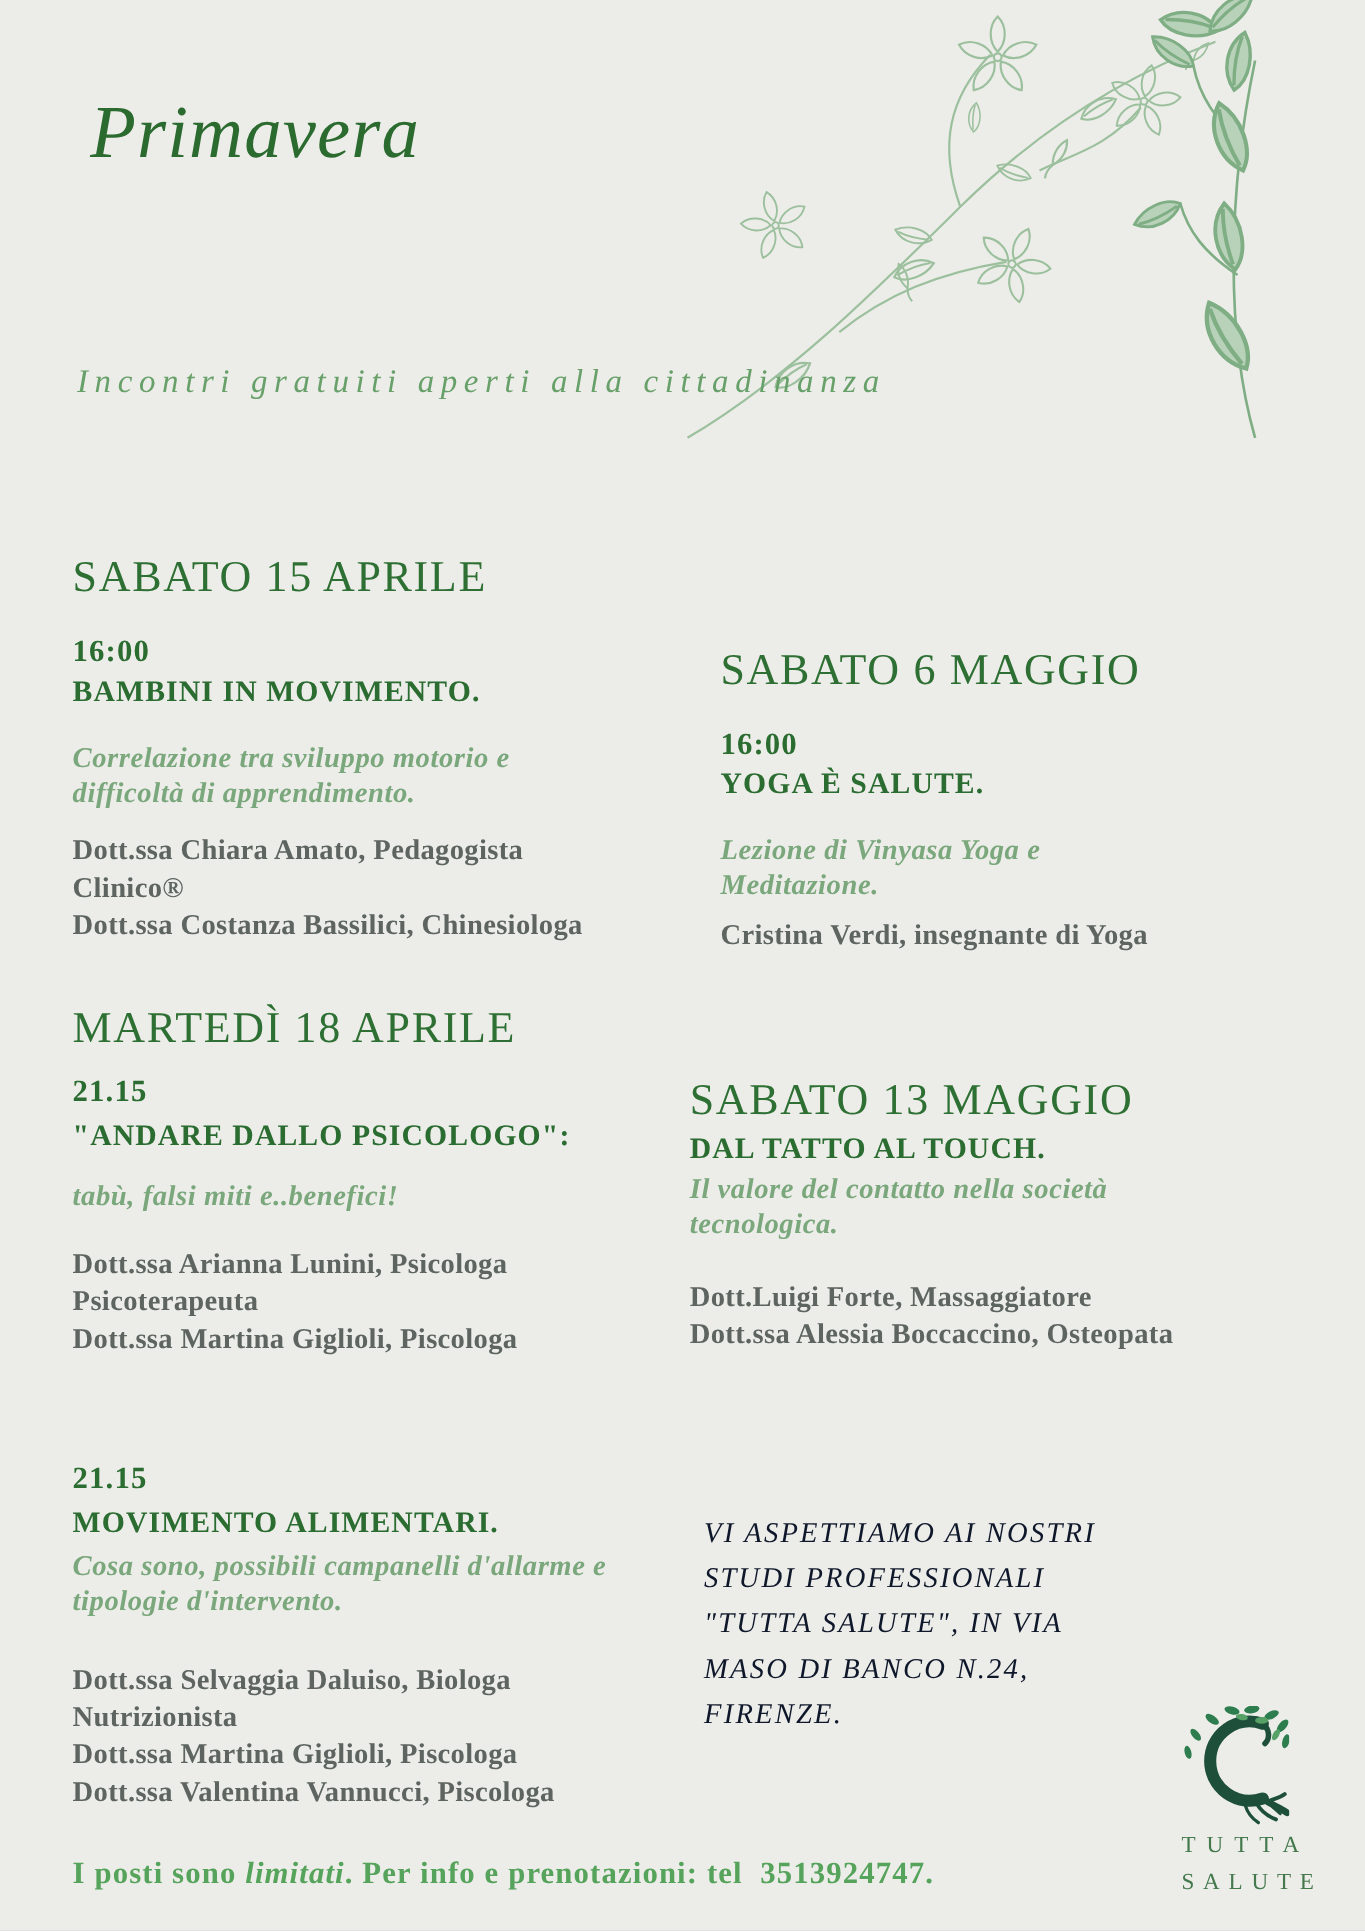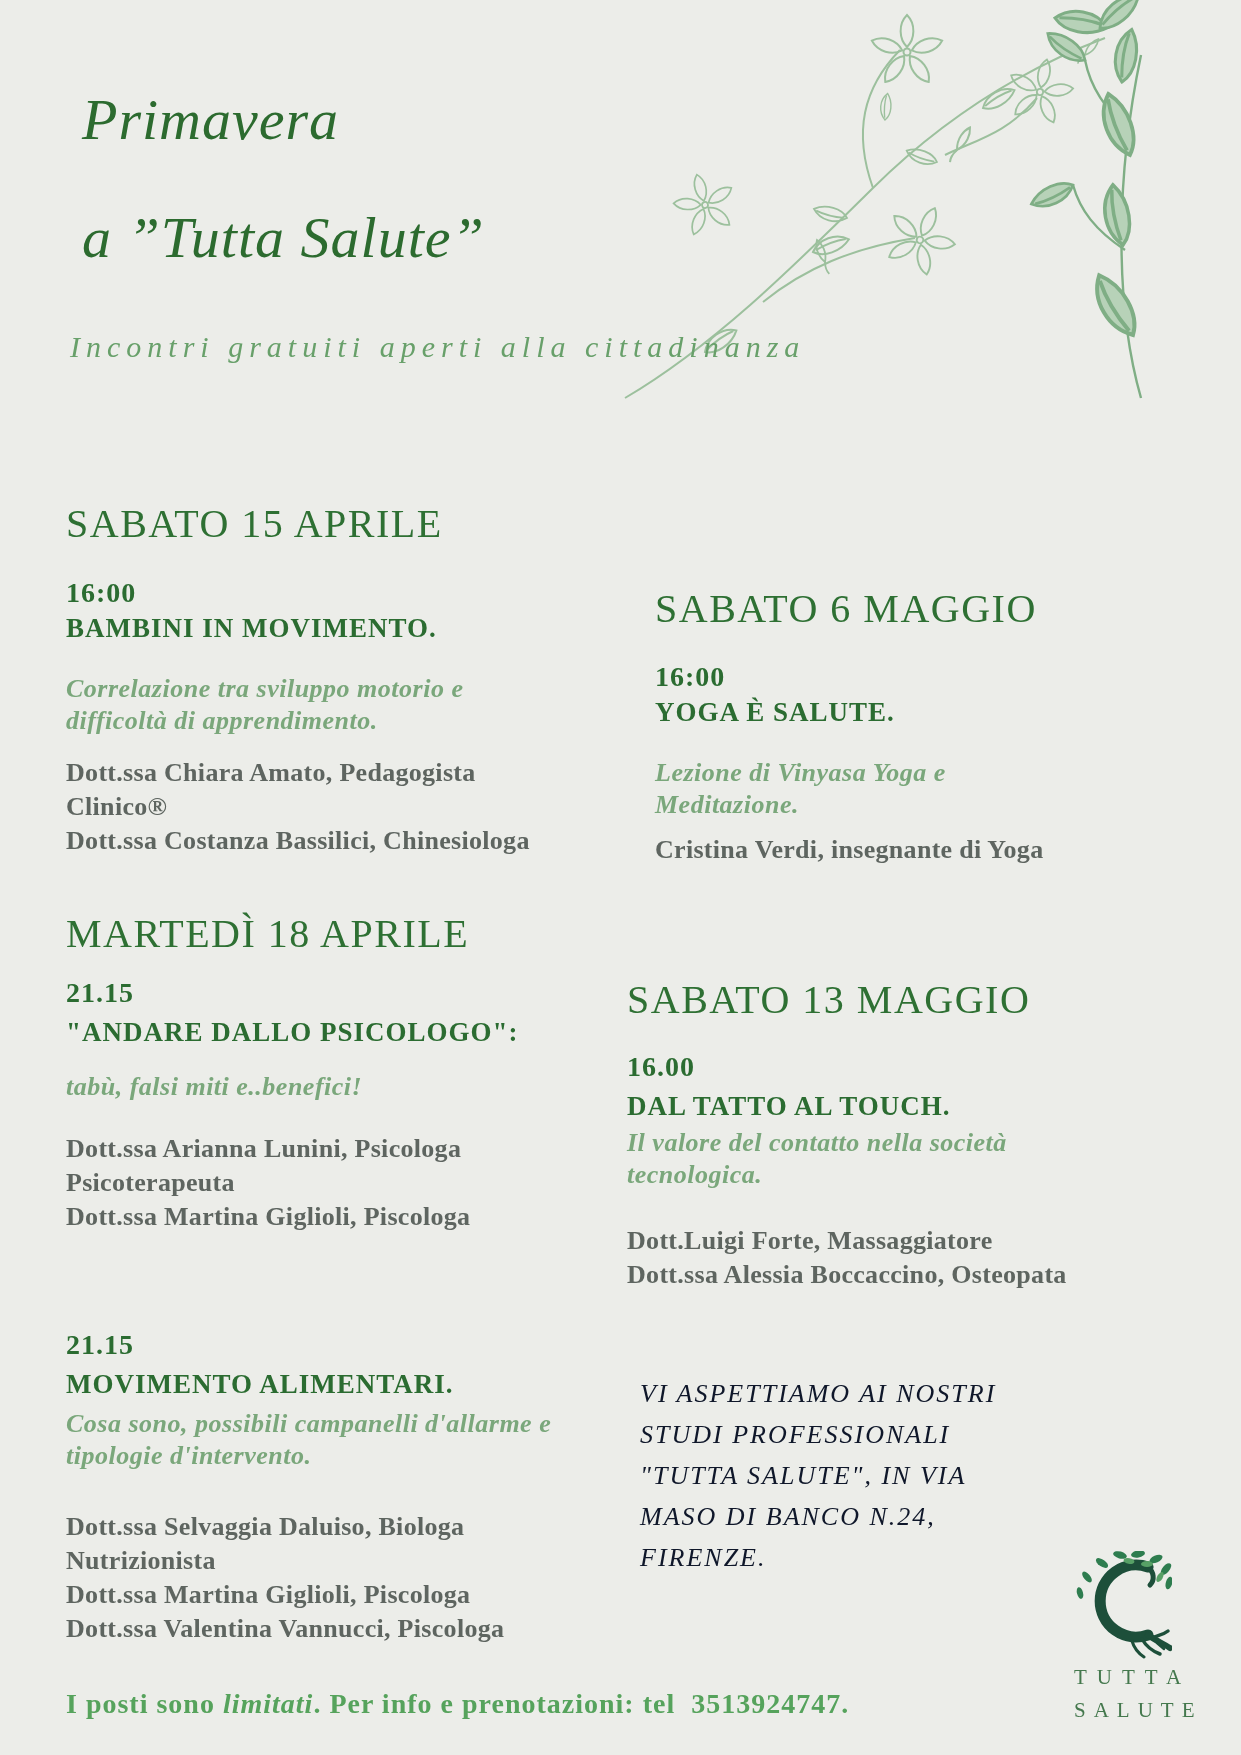--- a/index.html
+++ b/index.html
@@ -1,19 +1,19 @@
 <!DOCTYPE html>
 <html><head>
 <meta charset="utf-8">
 <style>
   html,body{margin:0;padding:0;background:#d8d8d6;}
   .page{position:relative;width:1241px;height:1755px;background:#ecede9;
         font-family:"Liberation Serif","DejaVu Serif",serif;overflow:hidden;margin:0 auto;}
 
-  .title{position:absolute;left:82px;top:61px;font-size:58px;line-height:118px;
+  .title{position:absolute;left:82px;top:61px;font-size:68px;line-height:118px;
          font-style:italic;color:#2c6b2f;letter-spacing:1px;}
   .subtitle{position:absolute;left:70px;top:330px;font-size:30px;font-style:italic;
             letter-spacing:6px;color:#68a06a;}
 
   .botanical{position:absolute;left:585px;top:0px;}
 
   .event{position:absolute;width:560px;}
   .ev-day{margin:0;font-size:40px;line-height:44px;font-weight:normal;
           letter-spacing:1.5px;color:#2e7033;}
   .ev-time{font-size:28px;line-height:34px;font-weight:bold;color:#2b6c31;letter-spacing:1px;}
@@ -103,21 +103,20 @@
       <use href="#leaf" transform="translate(537,82) rotate(-75) scale(1.4)"></use>
       <use href="#leaf" transform="translate(488,185) rotate(160) scale(1.2)"></use>
       <use href="#leaf" transform="translate(500,60) rotate(-140) scale(1.2)"></use>
       <use href="#leaf" transform="translate(470,18) rotate(15) scale(1.4)"></use>
       <use href="#leaf" transform="translate(515,28) rotate(-35) scale(1.3)"></use>
     </g>
   </svg>
 
   <div class="title">
     <div>Primavera</div>
-    <div>a ”Tutta Salute”</div>
   </div>
   <div class="subtitle">Incontri gratuiti aperti alla cittadinanza</div>
 
   <section class="event ev1">
     <h2 class="ev-day">SABATO 15 APRILE</h2>
     <div class="ev-time">16:00</div>
     <h3 class="ev-title">BAMBINI IN MOVIMENTO.</h3>
     <p class="ev-desc">Correlazione tra sviluppo motorio e
 difficoltà di apprendimento.</p>
     <div class="ev-speakers">
@@ -158,21 +157,20 @@
     <h3 class="ev-title">YOGA È SALUTE.</h3>
     <p class="ev-desc">Lezione di Vinyasa Yoga e
 Meditazione.</p>
     <div class="ev-speakers">
       <div class="speaker">Cristina Verdi, insegnante di Yoga</div>
     </div>
   </section>
 
   <section class="event ev5">
     <h2 class="ev-day">SABATO 13 MAGGIO</h2>
-    <div class="ev-time">16.00</div>
     <h3 class="ev-title">DAL TATTO AL TOUCH.</h3>
     <p class="ev-desc">Il valore del contatto nella società
 tecnologica.</p>
     <div class="ev-speakers">
       <div class="speaker">Dott.Luigi Forte, Massaggiatore</div>
       <div class="speaker">Dott.ssa Alessia Boccaccino, Osteopata</div>
     </div>
   </section>
 
   <div class="address">VI ASPETTIAMO AI NOSTRI

